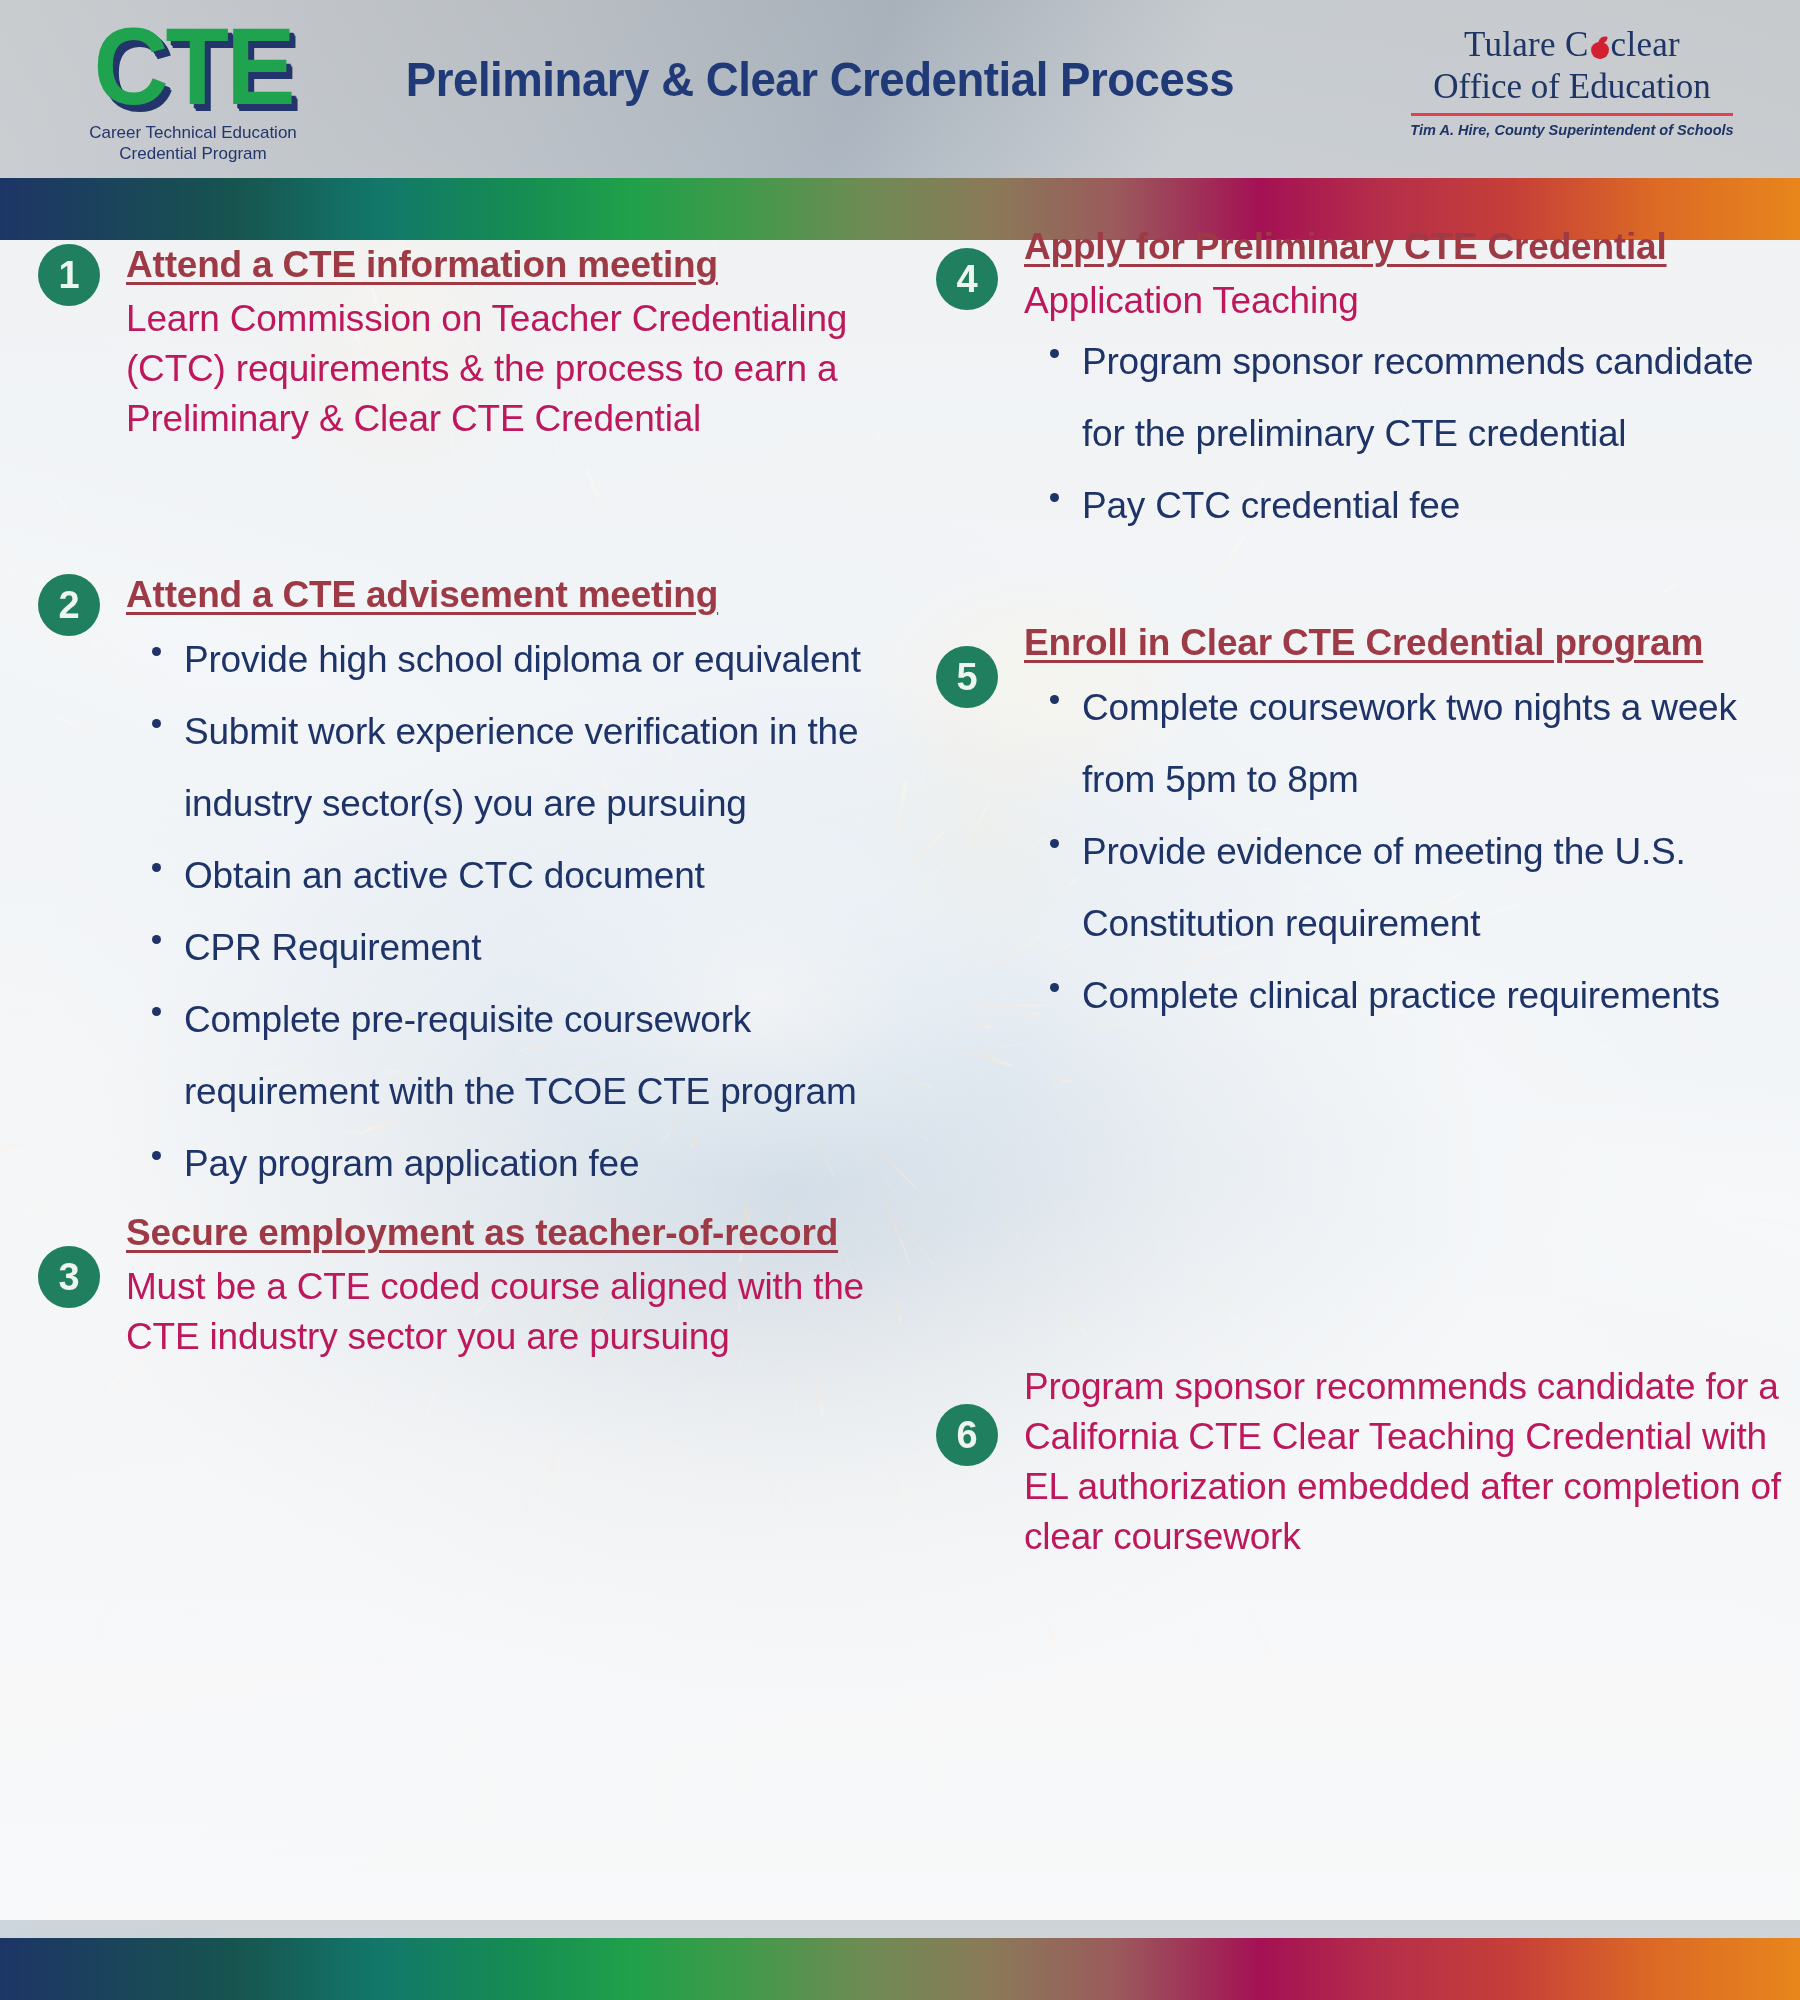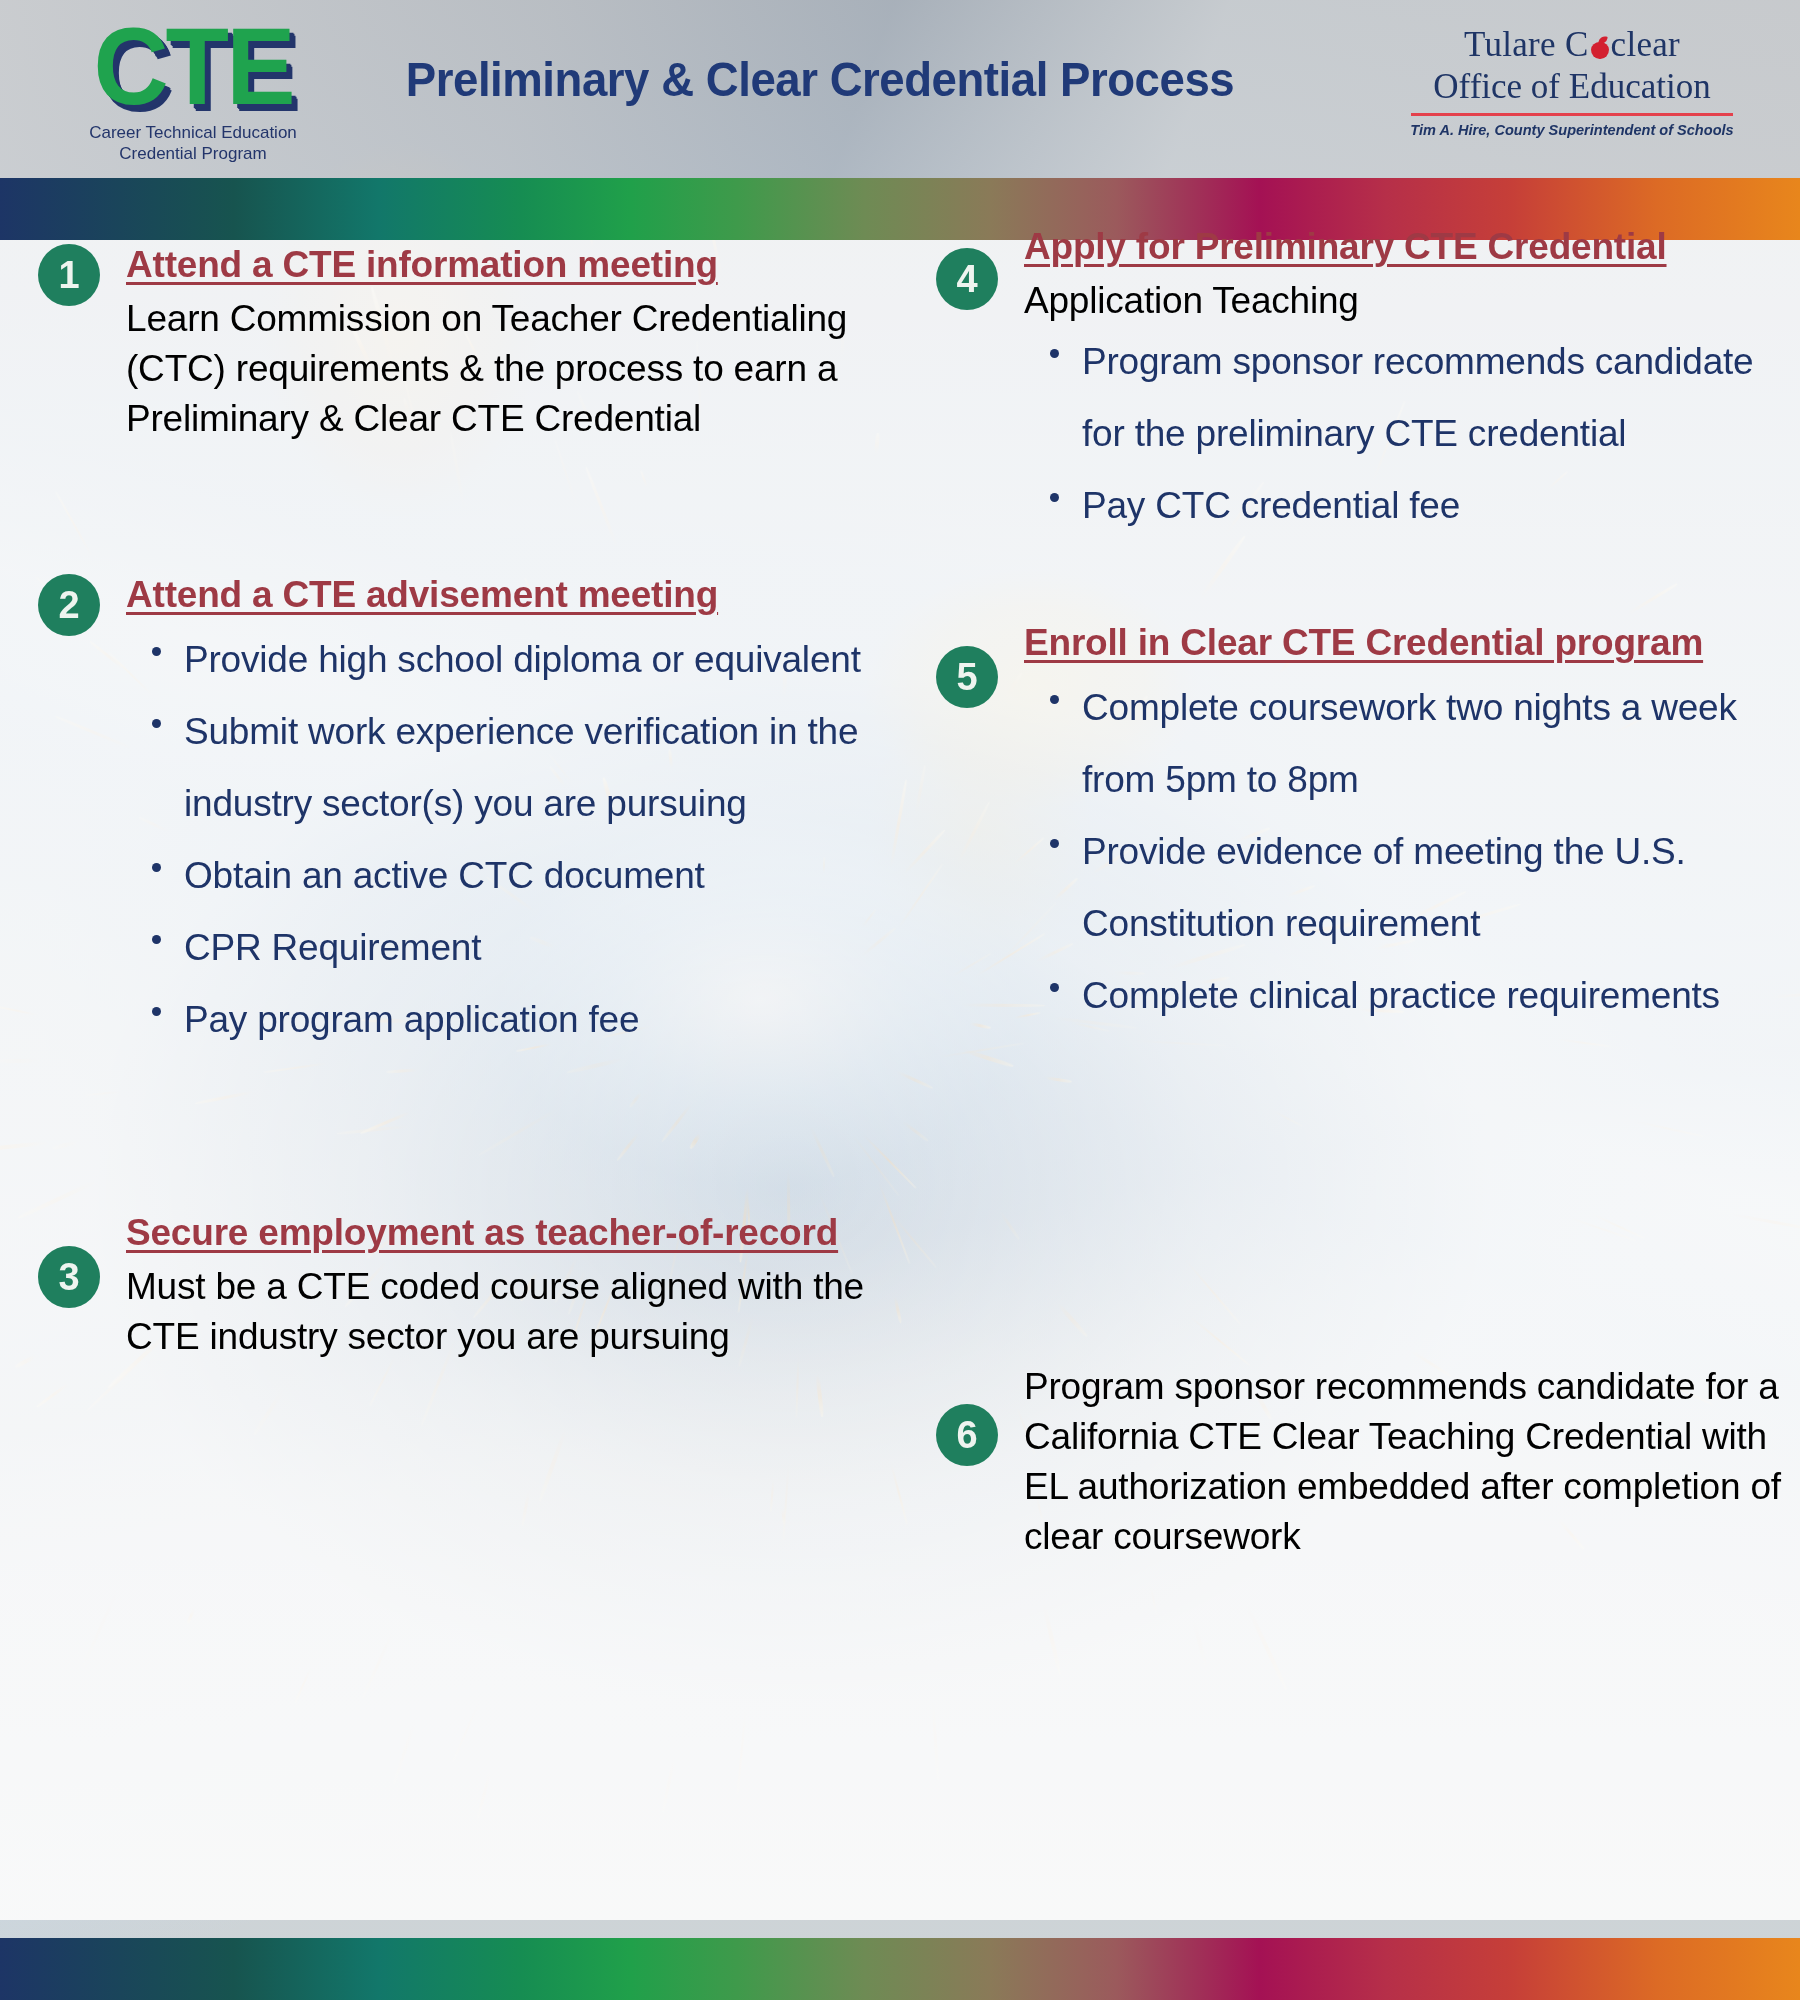--- a/index.html
+++ b/index.html
@@ -246,21 +246,21 @@
     line-height: 50px;
     font-weight: bold;
     text-decoration: underline;
     text-decoration-thickness: 3px;
     text-underline-offset: 5px;
     letter-spacing: -0.2px;
   }
   .head-wrap { margin-bottom: 4px; }
 
   .step-desc {
-    color: #000000;
+    color: #be185d;
     font-size: 37px;
     line-height: 50px;
     letter-spacing: -0.2px;
   }
 
   ul.step-list {
     list-style: none;
     margin: 0 0 0 14px;
     padding: 0;
   }
@@ -499,20 +499,21 @@
         </div>
         <div class="step" style="position: absolute; left: 0px; width: 880px; top: 330px;">
           <div class="badge" style="top: 4px;">2</div>
           <div class="step-body">
             <div class="head-wrap"><span class="step-head">Attend a CTE advisement meeting</span></div>
             <ul class="step-list">
               <li>Provide high school diploma or equivalent</li>
               <li>Submit work experience verification in the industry sector(s) you are pursuing</li>
               <li>Obtain an active CTC document</li>
               <li>CPR Requirement</li>
+              <li>Complete pre-requisite coursework requirement with the TCOE CTE program</li>
               <li>Pay program application fee</li>
             </ul>
           </div>
         </div>
         <div class="step" style="position: absolute; left: 0px; width: 880px; top: 968px;">
           <div class="badge" style="top: 38px;">3</div>
           <div class="step-body">
             <div class="head-wrap"><span class="step-head">Secure employment as teacher-of-record</span></div>
             <div class="step-desc">Must be a CTE coded course aligned with the CTE industry sector you are pursuing</div>
           </div>

